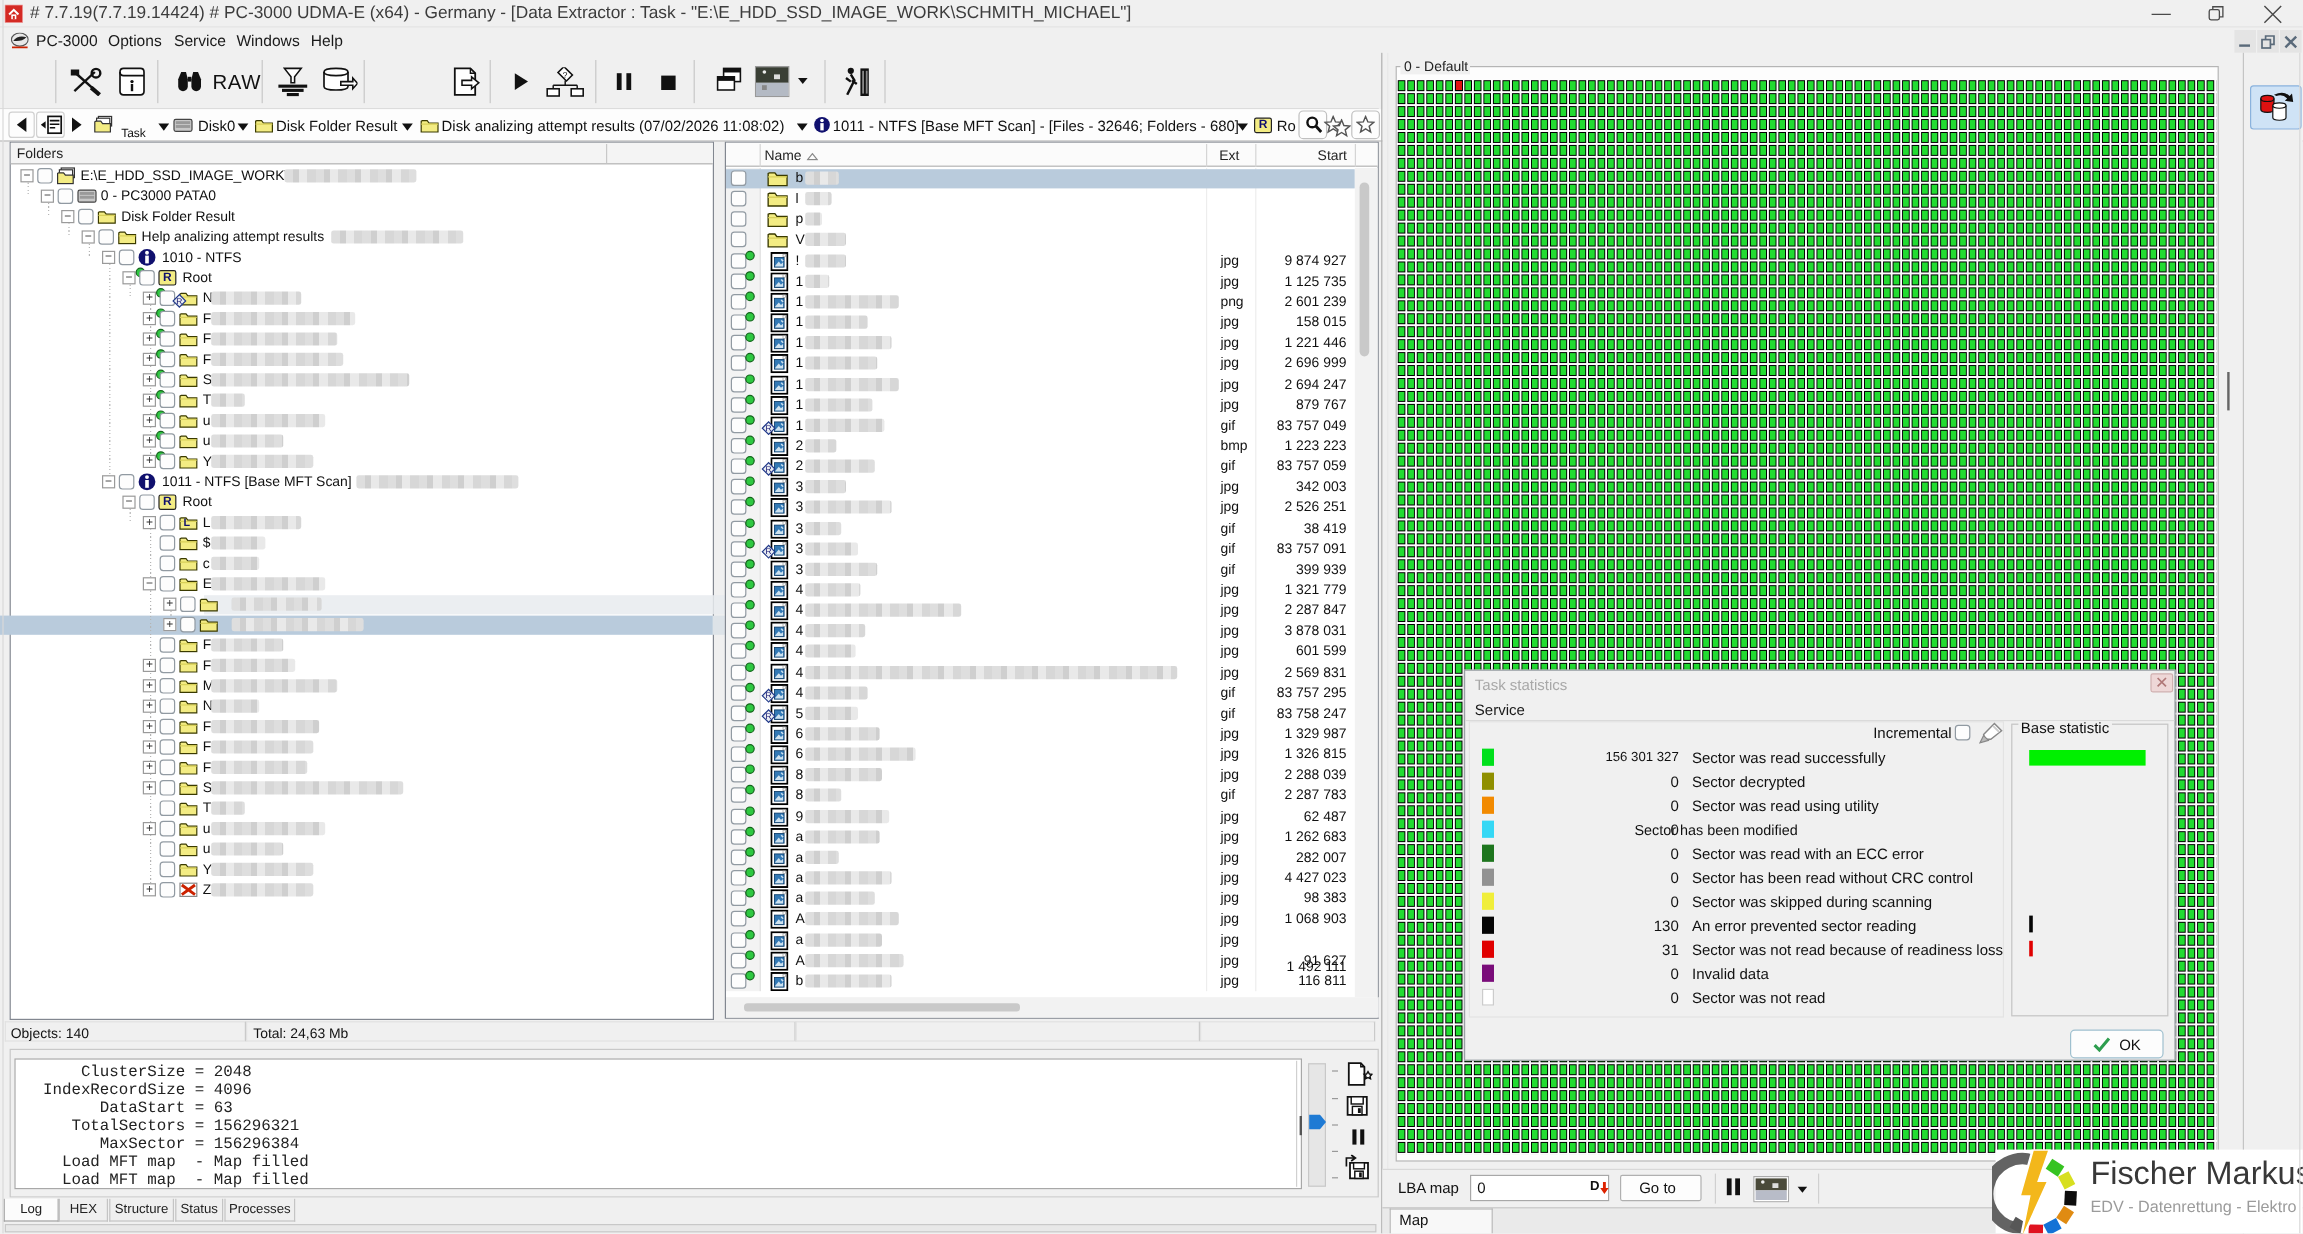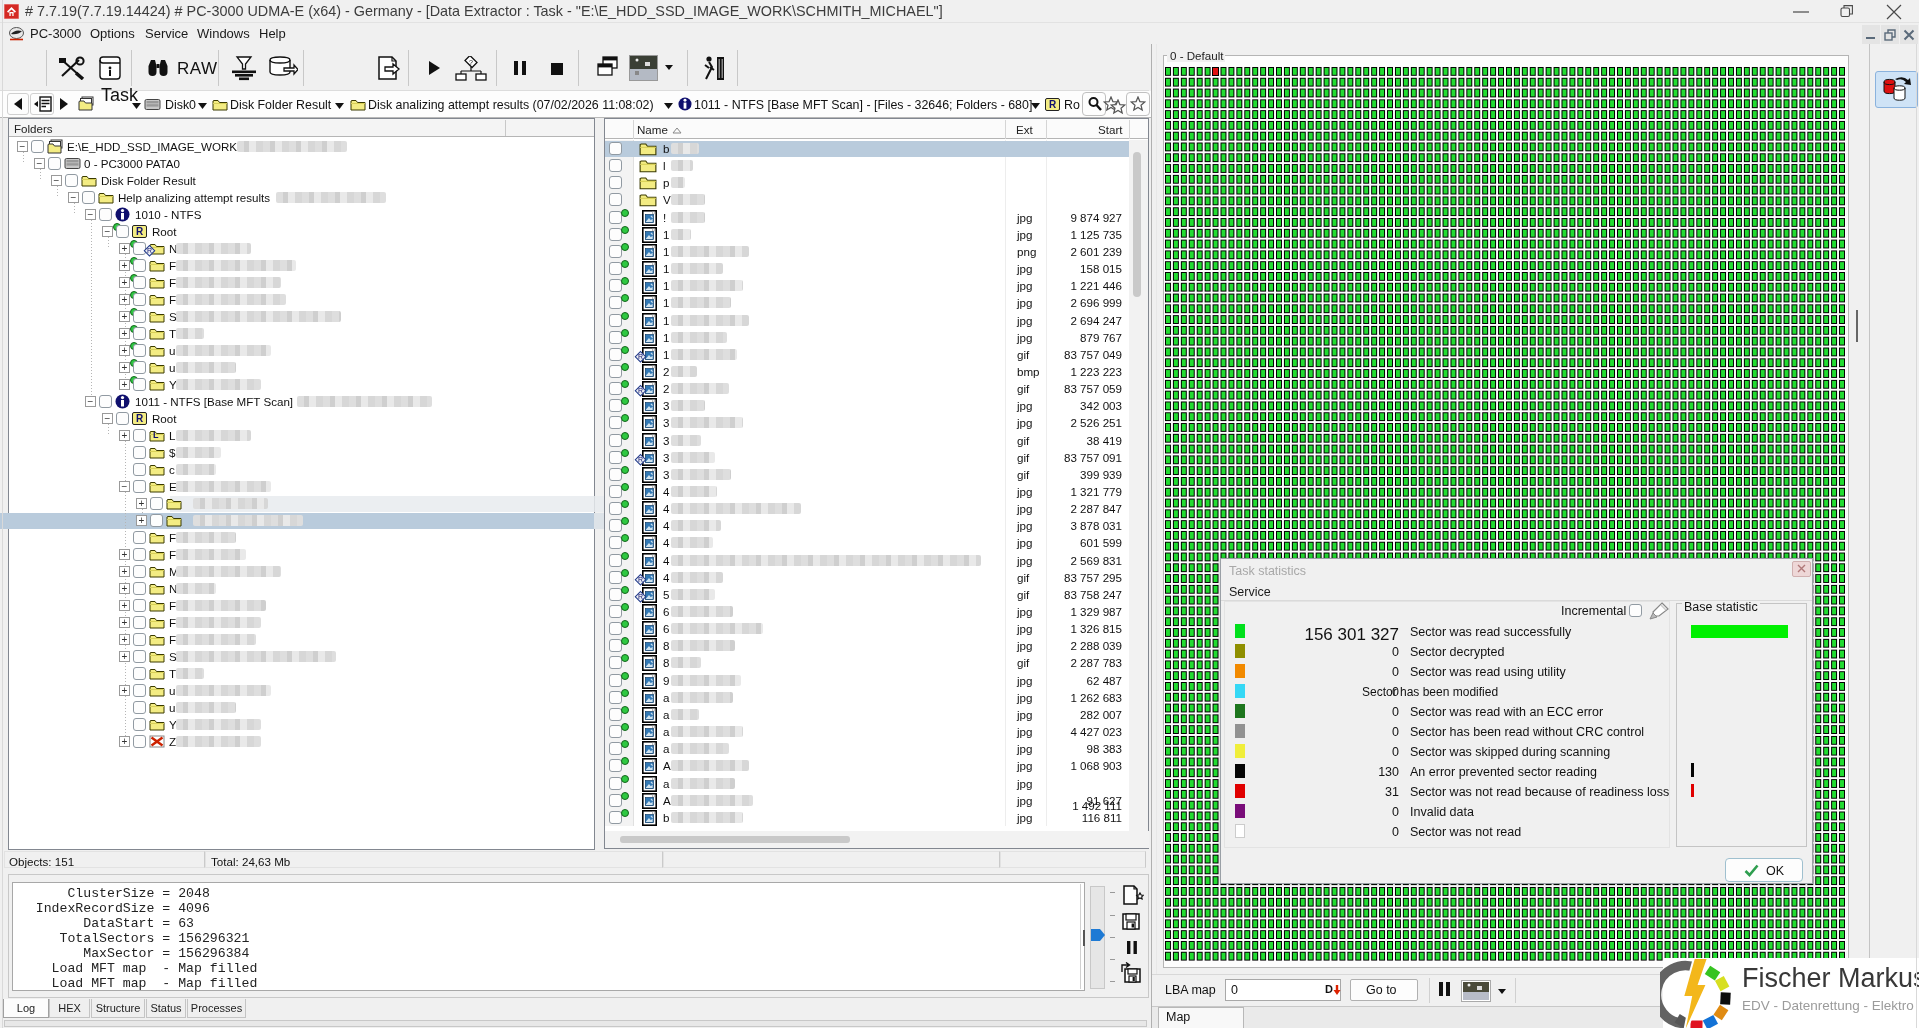--- a/index.html
+++ b/index.html
@@ -137,21 +137,21 @@
 <path d="M8.5 5.5 L16.5 5.5 M8.5 8.5 L16.5 8.5 M8.5 11.5 L13 11.5" stroke="#111" stroke-width="1.3"></path>
   </svg>
 <svg class="abs" style="left:58px;top:97px" width="12" height="14" viewBox="0 0 12 14">
     <path d="M2 1 L10 7 L2 13 Z" fill="#111"></path>
   </svg>
 <svg class="abs" style="left:78px;top:96px" width="19" height="15" viewBox="0 0 19 15">
 <rect x="4" y="1" width="11" height="8" fill="#fff" stroke="#333"></rect>
 <rect x="2.5" y="2.5" width="11" height="8" fill="#fff" stroke="#333"></rect>
 <path d="M1 5.5 L1 14 L14 14 L14 7 L7.5 7 L6 5 L2 5 Z" fill="#f3ec83" stroke="#333"></path>
   </svg>
-<div class="t" style="left:101px;top:85px;font-size:18px">Task</div>
+<div class="t" style="left:101px;top:106px;font-size:10px">Task</div>
 <svg class="abs" style="left:131px;top:102px" width="11" height="8" viewBox="0 0 11 8">
     <path d="M1 1 L10 1 L5.5 7 Z" fill="#111"></path>
   </svg>
 <svg class="abs" style="left:144px;top:98px" width="17" height="13" viewBox="0 0 17 13">
 <rect x="1" y="1.5" width="15" height="10" rx="1.5" fill="#c8c8c8" stroke="#444"></rect>
 <rect x="2.5" y="3" width="12" height="2.4" fill="#9a9a9a"></rect>
     <rect x="2.5" y="6.2" width="12" height="2.4" fill="#9a9a9a"></rect>
   </svg>
 <div class="t" style="left:165px;top:98px;font-size:12.4px">Disk0</div>
 <svg class="abs" style="left:197px;top:102px" width="11" height="8" viewBox="0 0 11 8">
@@ -1051,21 +1051,21 @@
 <div class="abs" style="left:605px;top:826px;width:524px;height:5px;background:#fff"></div>
 <div class="abs" style="left:1129px;top:140px;width:19px;height:691px;background:#f2f2f2"></div>
 <div class="abs" style="left:1133px;top:152px;width:8px;height:145px;background:#c9c9c9;border-radius:4px"></div>
 <div class="abs" style="left:605px;top:831px;width:544px;height:17px;background:#f2f2f2"></div>
 <div class="abs" style="left:620px;top:836px;width:230px;height:7px;background:#c9c9c9;border-radius:3px"></div>
 <div class="abs" style="left:4px;top:851px;width:1145px;height:18px;background:#f0f0f0"></div>
 <div class="abs" style="left:4px;top:851px;width:201px;height:17px;border:1px solid #e2e2e2;border-right-color:#cacaca"></div>
 <div class="abs" style="left:205px;top:851px;width:458px;height:17px;border:1px solid #e2e2e2;border-right-color:#cacaca"></div>
 <div class="abs" style="left:663px;top:851px;width:337px;height:17px;border:1px solid #e2e2e2;border-right-color:#cacaca"></div>
 <div class="abs" style="left:1000px;top:851px;width:146px;height:17px;border:1px solid #e2e2e2;border-right-color:#cacaca"></div>
-<div class="t tt" style="left:9px;top:855px">Objects: 151</div>
+<div class="t tt" style="left:9px;top:855px">Objects: 140</div>
 <div class="t tt" style="left:211px;top:855px">Total: 24,63 Mb</div>
 <div class="abs" style="left:8px;top:874px;width:1141px;height:124px;background:#f0f0f0;border:1px solid #c8c8c8"></div>
 <div class="abs" style="left:12px;top:882px;width:1073px;height:109px;background:#fff;border:1px solid #a8a8a8"></div>
 <div class="t" style="left:12px;top:886px;font-family:'Liberation Mono',monospace;font-size:13.2px;white-space:pre;color:#222">       ClusterSize = 2048</div>
 <div class="t" style="left:12px;top:901px;font-family:'Liberation Mono',monospace;font-size:13.2px;white-space:pre;color:#222">   IndexRecordSize = 4096</div>
 <div class="t" style="left:12px;top:916px;font-family:'Liberation Mono',monospace;font-size:13.2px;white-space:pre;color:#222">         DataStart = 63</div>
 <div class="t" style="left:12px;top:931px;font-family:'Liberation Mono',monospace;font-size:13.2px;white-space:pre;color:#222">      TotalSectors = 156296321</div>
 <div class="t" style="left:12px;top:946px;font-family:'Liberation Mono',monospace;font-size:13.2px;white-space:pre;color:#222">         MaxSector = 156296384</div>
 <div class="t" style="left:12px;top:961px;font-family:'Liberation Mono',monospace;font-size:13.2px;white-space:pre;color:#222">     Load MFT map  - Map filled</div>
 <div class="t" style="left:12px;top:976px;font-family:'Liberation Mono',monospace;font-size:13.2px;white-space:pre;color:#222">     Load MFT map  - Map filled</div>
@@ -1145,21 +1145,21 @@
 <div class="abs" style="left:1221px;top:600px;width:591px;height:1px;background:#dadada"></div>
 <div class="abs" style="left:1224px;top:601px;width:446px;height:247px;border:1px solid #e3e3e3"></div>
 <div class="t" style="left:1561px;top:604px;font-size:12.5px">Incremental</div>
 <div class="cb" style="left:1629px;top:604px"></div>
 <svg class="abs" style="left:1649px;top:601px" width="22" height="20" viewBox="0 0 22 20">
 <path d="M13 2 L19 8 L10 15 L5 15 L4 11 Z" fill="#fff" stroke="#888" stroke-width="1.2"></path>
 <path d="M4 12 L1 18 L8 16 Z" fill="#bbb" stroke="#888"></path>
 <path d="M12 4 L17 9" stroke="#ccc" stroke-width="1.5"></path>
   </svg>
 <div class="abs" style="left:1235px;top:624px;width:10px;height:14px;background:#00e01c;border:1px solid #00e01c"></div>
-<div class="t" style="left:1399px;top:625px;font-size:17px;transform:translateX(-100%)">156 301 327</div>
+<div class="t" style="left:1399px;top:625px;font-size:11px;transform:translateX(-100%)">156 301 327</div>
 <div class="t" style="left:1410px;top:625px;font-size:12.5px">Sector was read successfully</div>
 <div class="abs" style="left:1235px;top:644px;width:10px;height:14px;background:#8f8f00;border:1px solid #8f8f00"></div>
 <div class="t" style="left:1399px;top:645px;font-size:12.5px;transform:translateX(-100%)">0</div>
 <div class="t" style="left:1410px;top:645px;font-size:12.5px">Sector decrypted</div>
 <div class="abs" style="left:1235px;top:664px;width:10px;height:14px;background:#f28a00;border:1px solid #f28a00"></div>
 <div class="t" style="left:1399px;top:665px;font-size:12.5px;transform:translateX(-100%)">0</div>
 <div class="t" style="left:1410px;top:665px;font-size:12.5px">Sector was read using utility</div>
 <div class="abs" style="left:1235px;top:684px;width:10px;height:14px;background:#35d8f5;border:1px solid #35d8f5"></div>
 <div class="t" style="left:1399px;top:685px;font-size:12.5px;transform:translateX(-100%)">0</div>
 <div class="t" style="left:1362px;top:685px;font-size:12px">Sector has been modified</div>

